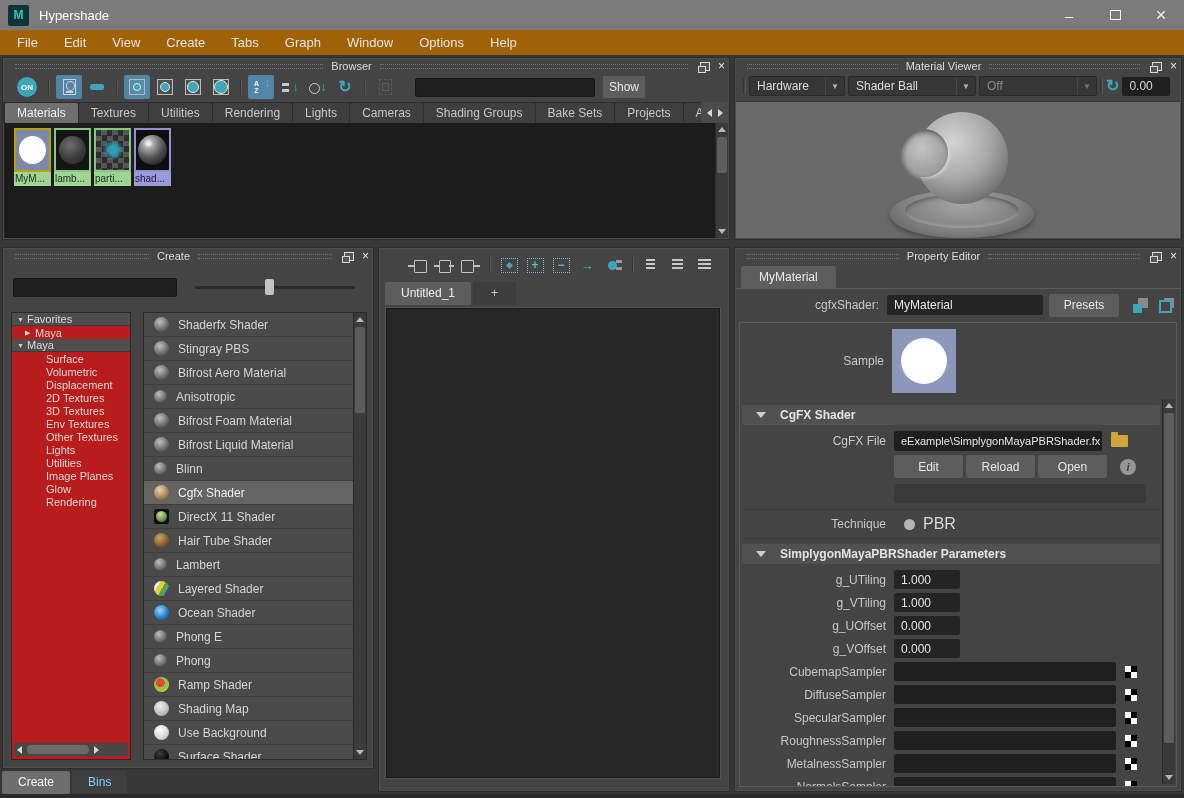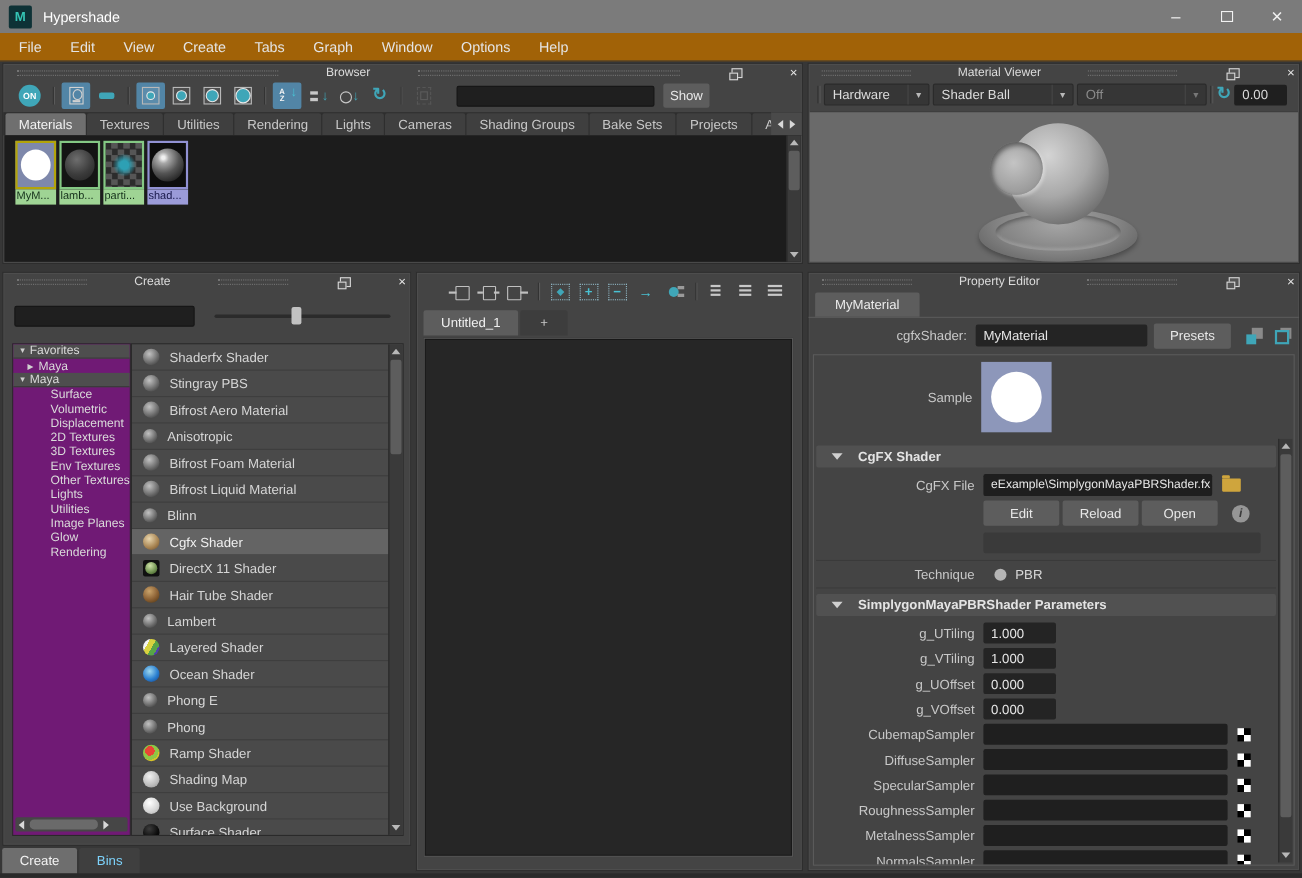--- a/index.html
+++ b/index.html
@@ -17,21 +17,21 @@
   .menu-item { padding:0 13px; color:#e4e4e4; font-size:13px; line-height:26px; }
 
   
   .panel { position:absolute; background:#444444; border:1px solid #2d2d2d; box-shadow:0 0 0 1px #4d4d4d inset; }
   #browser  { left:2px;   top:57px;  width:728px; height:183px; }
   #viewer   { left:734px; top:57px;  width:448px; height:183px; }
   #create   { left:2px;   top:247px; width:372px; height:522px; }
   #workarea { left:378px; top:247px; width:352px; height:545px; }
   #property { left:734px; top:247px; width:448px; height:545px; display:flex; flex-direction:column; }
 
-  .phdr { height:14px; display:flex; align-items:center; padding:2px 4px 0 4px;gap:35px; }
+  .phdr { height:14px; display:flex; align-items:center; padding:2px 4px 0 4px; }
   .pdots { flex:1; height:5px; border-top:1px dotted #8e8e8e; border-bottom:1px dotted #8e8e8e; margin:0 8px; opacity:.65; }
   .ptitle { font-size:11px; color:#dcdcdc; }
   .pfloat { width:10px; height:9px; border:1px solid #d8d8d8; background:#555; position:relative; margin:0 4px; }
   .pfloat::before { content:""; position:absolute; left:-3px; bottom:-3px; width:6px; height:5px; border:1px solid #d8d8d8; background:#555; }
   .pclose { color:#e8e8e8; font-size:12px; line-height:10px; margin-left:4px; cursor:default; }
 
   
   .btoolbar { height:30px; display:flex; align-items:center; padding:0 6px; }
   .btn-on { width:20px; height:20px; border-radius:50%; background:#3fa6b8; color:#fff; font-size:8px; font-weight:bold; display:flex; align-items:center; justify-content:center; margin:0 6px 0 8px; }
   .tbi { width:26px; height:24px; display:flex; align-items:center; justify-content:center; border-radius:2px; position:relative; flex:0 0 auto; margin:0 1px; }
@@ -110,21 +110,21 @@
   .mv-sphere { position:absolute; left:29px; top:0; width:92px; height:92px; border-radius:50%; background:radial-gradient(circle at 40% 32%, #d4d4d4, #a8a8a8 45%, #707070 78%, #545454); }
   .mv-ring { position:absolute; left:13px; top:17px; width:48px; height:48px; border-radius:50%; background:radial-gradient(circle at 45% 40%, #c4c4c4, #989898 75%); box-shadow:inset 2px 3px 5px rgba(0,0,0,.45), 2px 2px 3px rgba(255,255,255,.35); }
 
   
   .csearch-row { height:38px; display:flex; align-items:center; padding:12px 10px 0 10px; }
   .csearch { width:164px; height:19px; background:#1f1f1f; border:1px solid #161616; border-radius:2px; color:#e0e0e0; padding:0 6px; outline:none; }
   .slider { position:relative; flex:1; height:16px; margin-left:18px; margin-right:8px; }
   .slider .track { position:absolute; left:0; right:0; top:7px; height:3px; background:#2b2b2b; border-radius:2px; }
   .slider .handle { position:absolute; left:44%; top:0; width:9px; height:16px; background:#c2c2c2; border-radius:2px; }
   .cbody { position:absolute; left:8px; right:6px; top:64px; bottom:8px; display:flex; }
-  .ctree { width:108px; background:#701a75; border:1px solid #2a2a2a; margin-right:0; position:relative; overflow:hidden; }
+  .ctree { width:120px; background:#b91c1c; border:1px solid #2a2a2a; margin-right:12px; position:relative; overflow:hidden; }
   .trow { height:13px; display:flex; align-items:center; font-size:11px; color:#dadada; padding-left:5px; white-space:nowrap; }
   .trow.branch { background:#4e4e4e; border-bottom:1px solid #3a3a3a; }
   .trow .tw { width:10px; font-size:7px; color:#d0d0d0; flex:0 0 auto; }
   .trow.expanded .tw::before { content:"▼"; }
   .trow.collapsed .tw::before { content:"▶"; }
   .trow.lv1 { padding-left:13px; }
   .trow.leaf { padding-left:24px; }
   .hscroll { position:absolute; left:2px; right:2px; bottom:3px; height:13px; background:#464646; border-radius:2px; display:flex; align-items:center; padding:0 3px; }
   .hscroll .thumbh { flex:0 0 62px; height:9px; background:#6a6a6a; border-radius:4px; margin:0 5px; }
   .clist { flex:1; background:#4a4a4a; border:1px solid #2a2a2a; position:relative; overflow:hidden; }
@@ -199,21 +199,21 @@
   .sect .stitle { font-weight:bold; color:#e4e4e4; font-size:12px; }
   .prow { display:flex; align-items:center; margin:4px 0; }
   .file-fld { width:208px; font-size:11px; background:#1e1e1e; }
   .i-folder { width:17px; height:12px; background:#cfa53d; border-radius:1px; position:relative; margin-left:9px; }
   .i-folder::before { content:""; position:absolute; top:-3px; left:0; width:7px; height:3px; background:#cfa53d; border-radius:1px 1px 0 0; }
   .cgfx-btn { width:69px; height:23px; margin-right:3px; }
   .i-info { width:16px; height:16px; border-radius:50%; background:#969696; color:#3a3a3a; font-weight:bold; font-style:italic; font-size:11px; text-align:center; line-height:16px; margin-left:10px; }
   .empty-bar { margin:6px 0 6px 152px; width:252px; height:19px; background:#3a3a3a; border-radius:2px; }
   .hr { border-top:1px solid #3a3a3a; margin:5px 0; }
   .radio { width:11px; height:11px; border-radius:50%; background:#b5b5b5; margin:0 8px 0 10px; }
-  .tech-val { color:#d8d8d8; font-size:12px; }
+  .tech-val { color:#d8d8d8; font-size:16px; }
   .num-fld { width:66px; height:19px; }
   .samp-fld { width:222px; height:19px; background:#1f1f1f; }
   .chk { width:12px; height:12px; margin-left:9px; background:conic-gradient(#000 25%, #fff 0 50%, #000 0 75%, #fff 0); }
   .pe-sb { position:absolute; right:1px; top:2px; bottom:2px; width:13px; background:#3a3a3a; border-left:1px solid #2a2a2a; }
 
   .statusline { position:absolute; left:0; bottom:0; width:1184px; height:4px; background:#2a2a2a; }
 </style>
 </head>
 <body>
 

